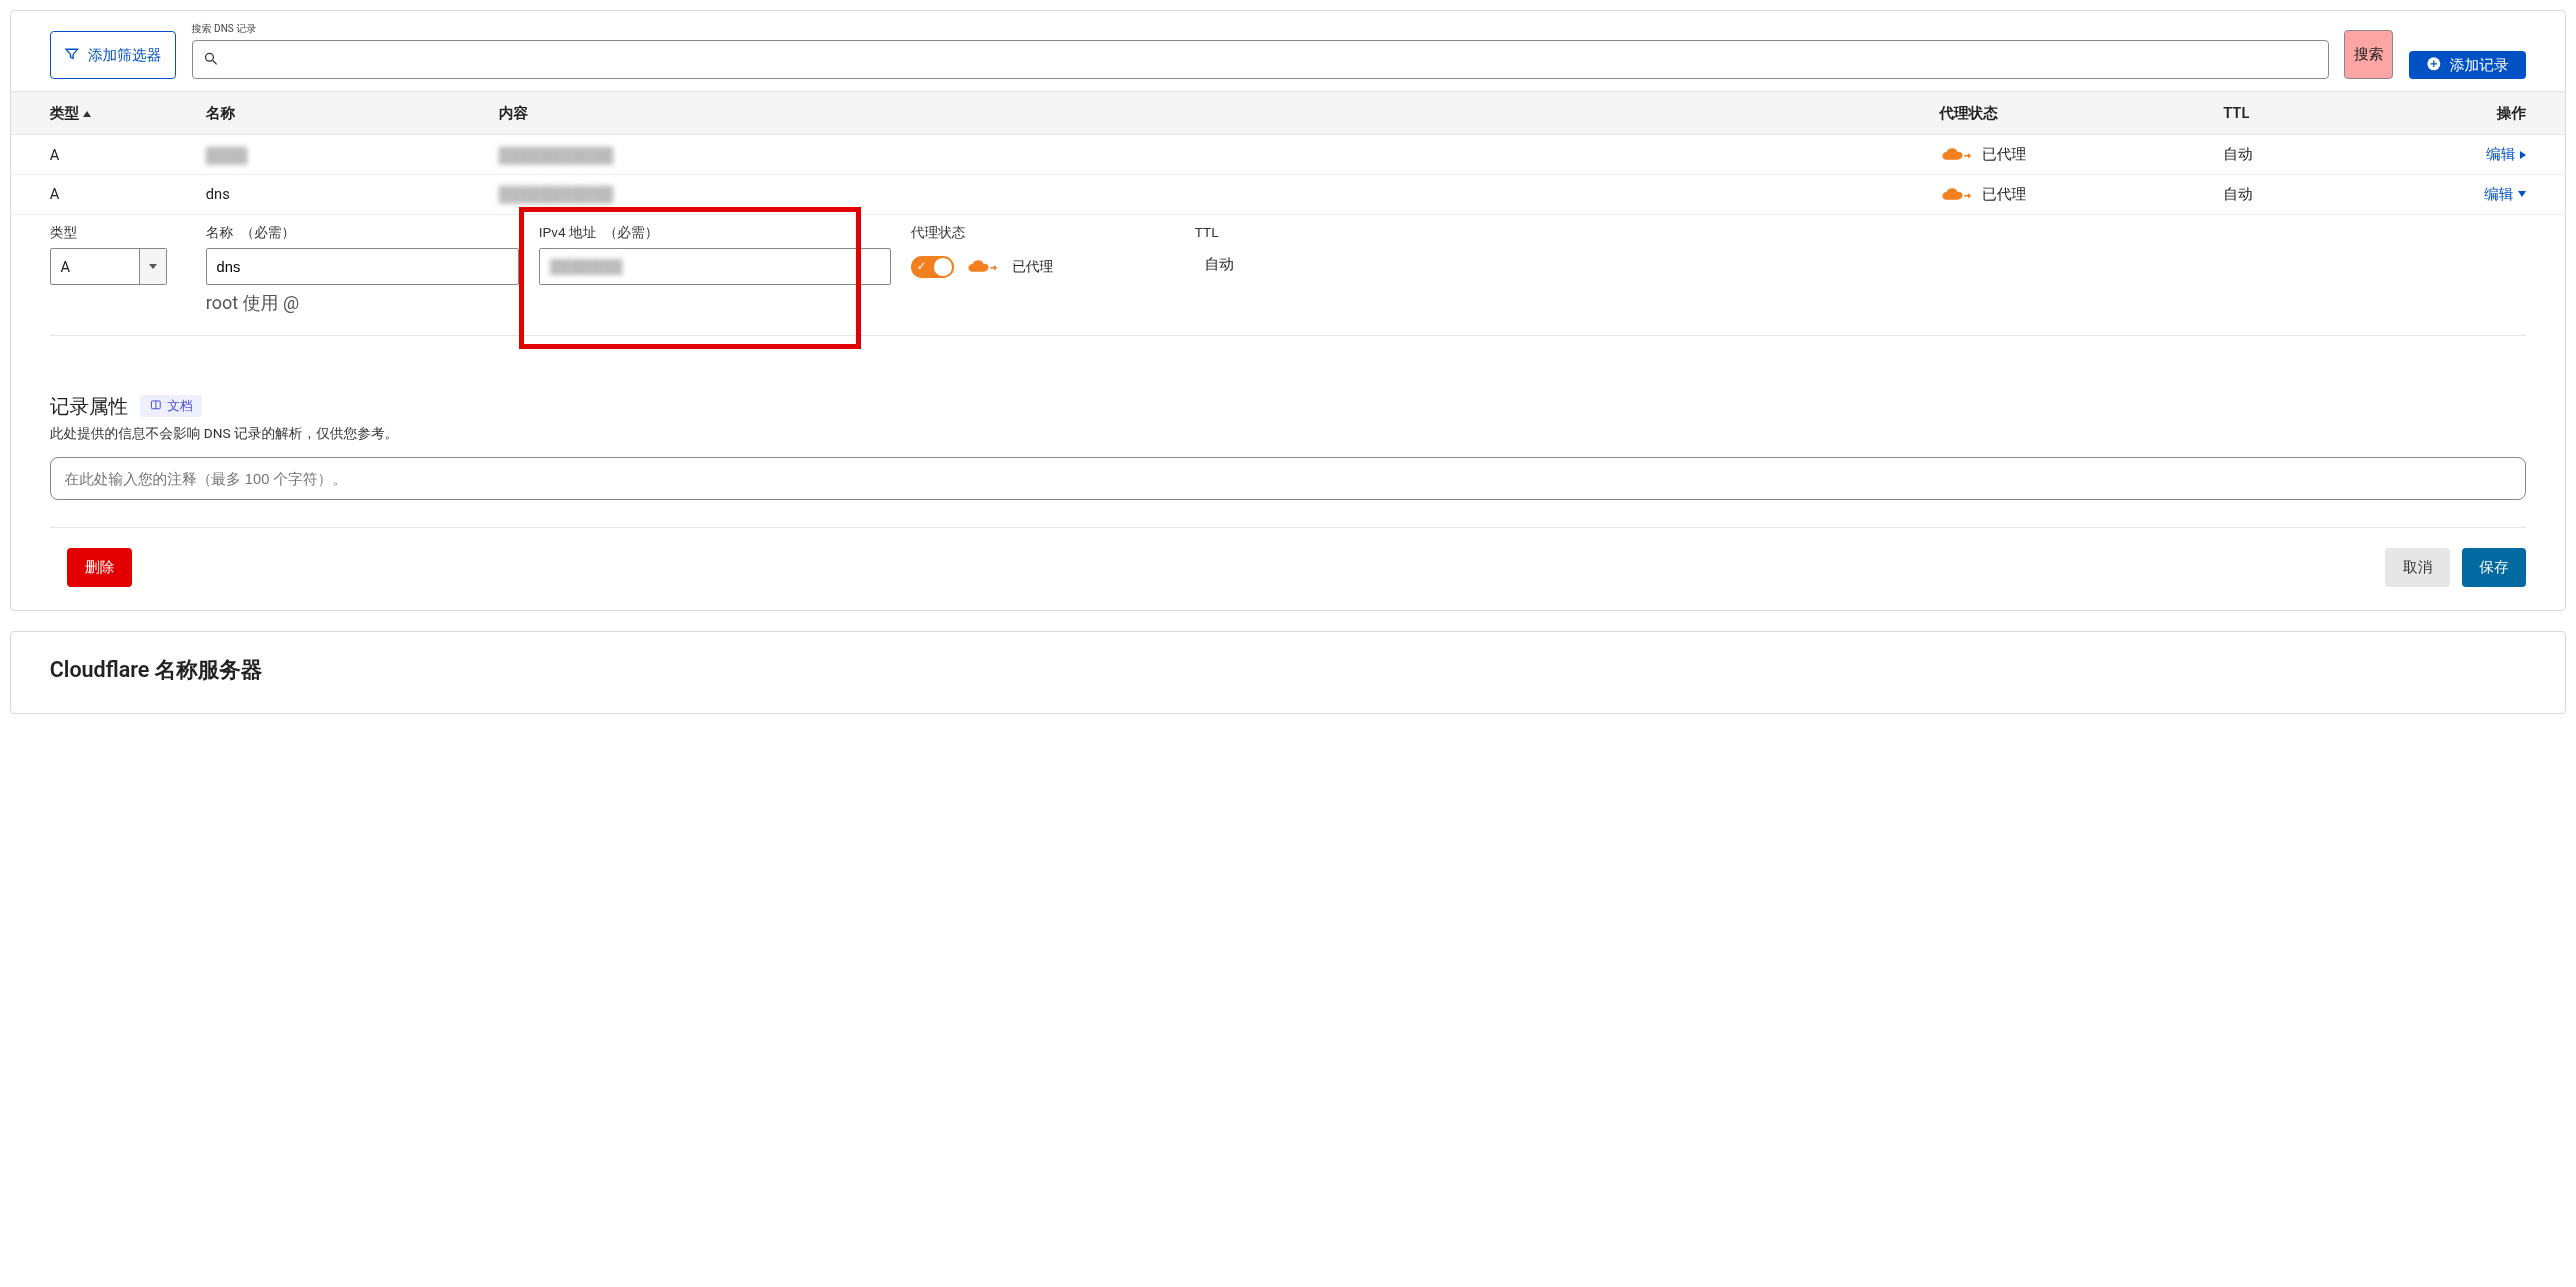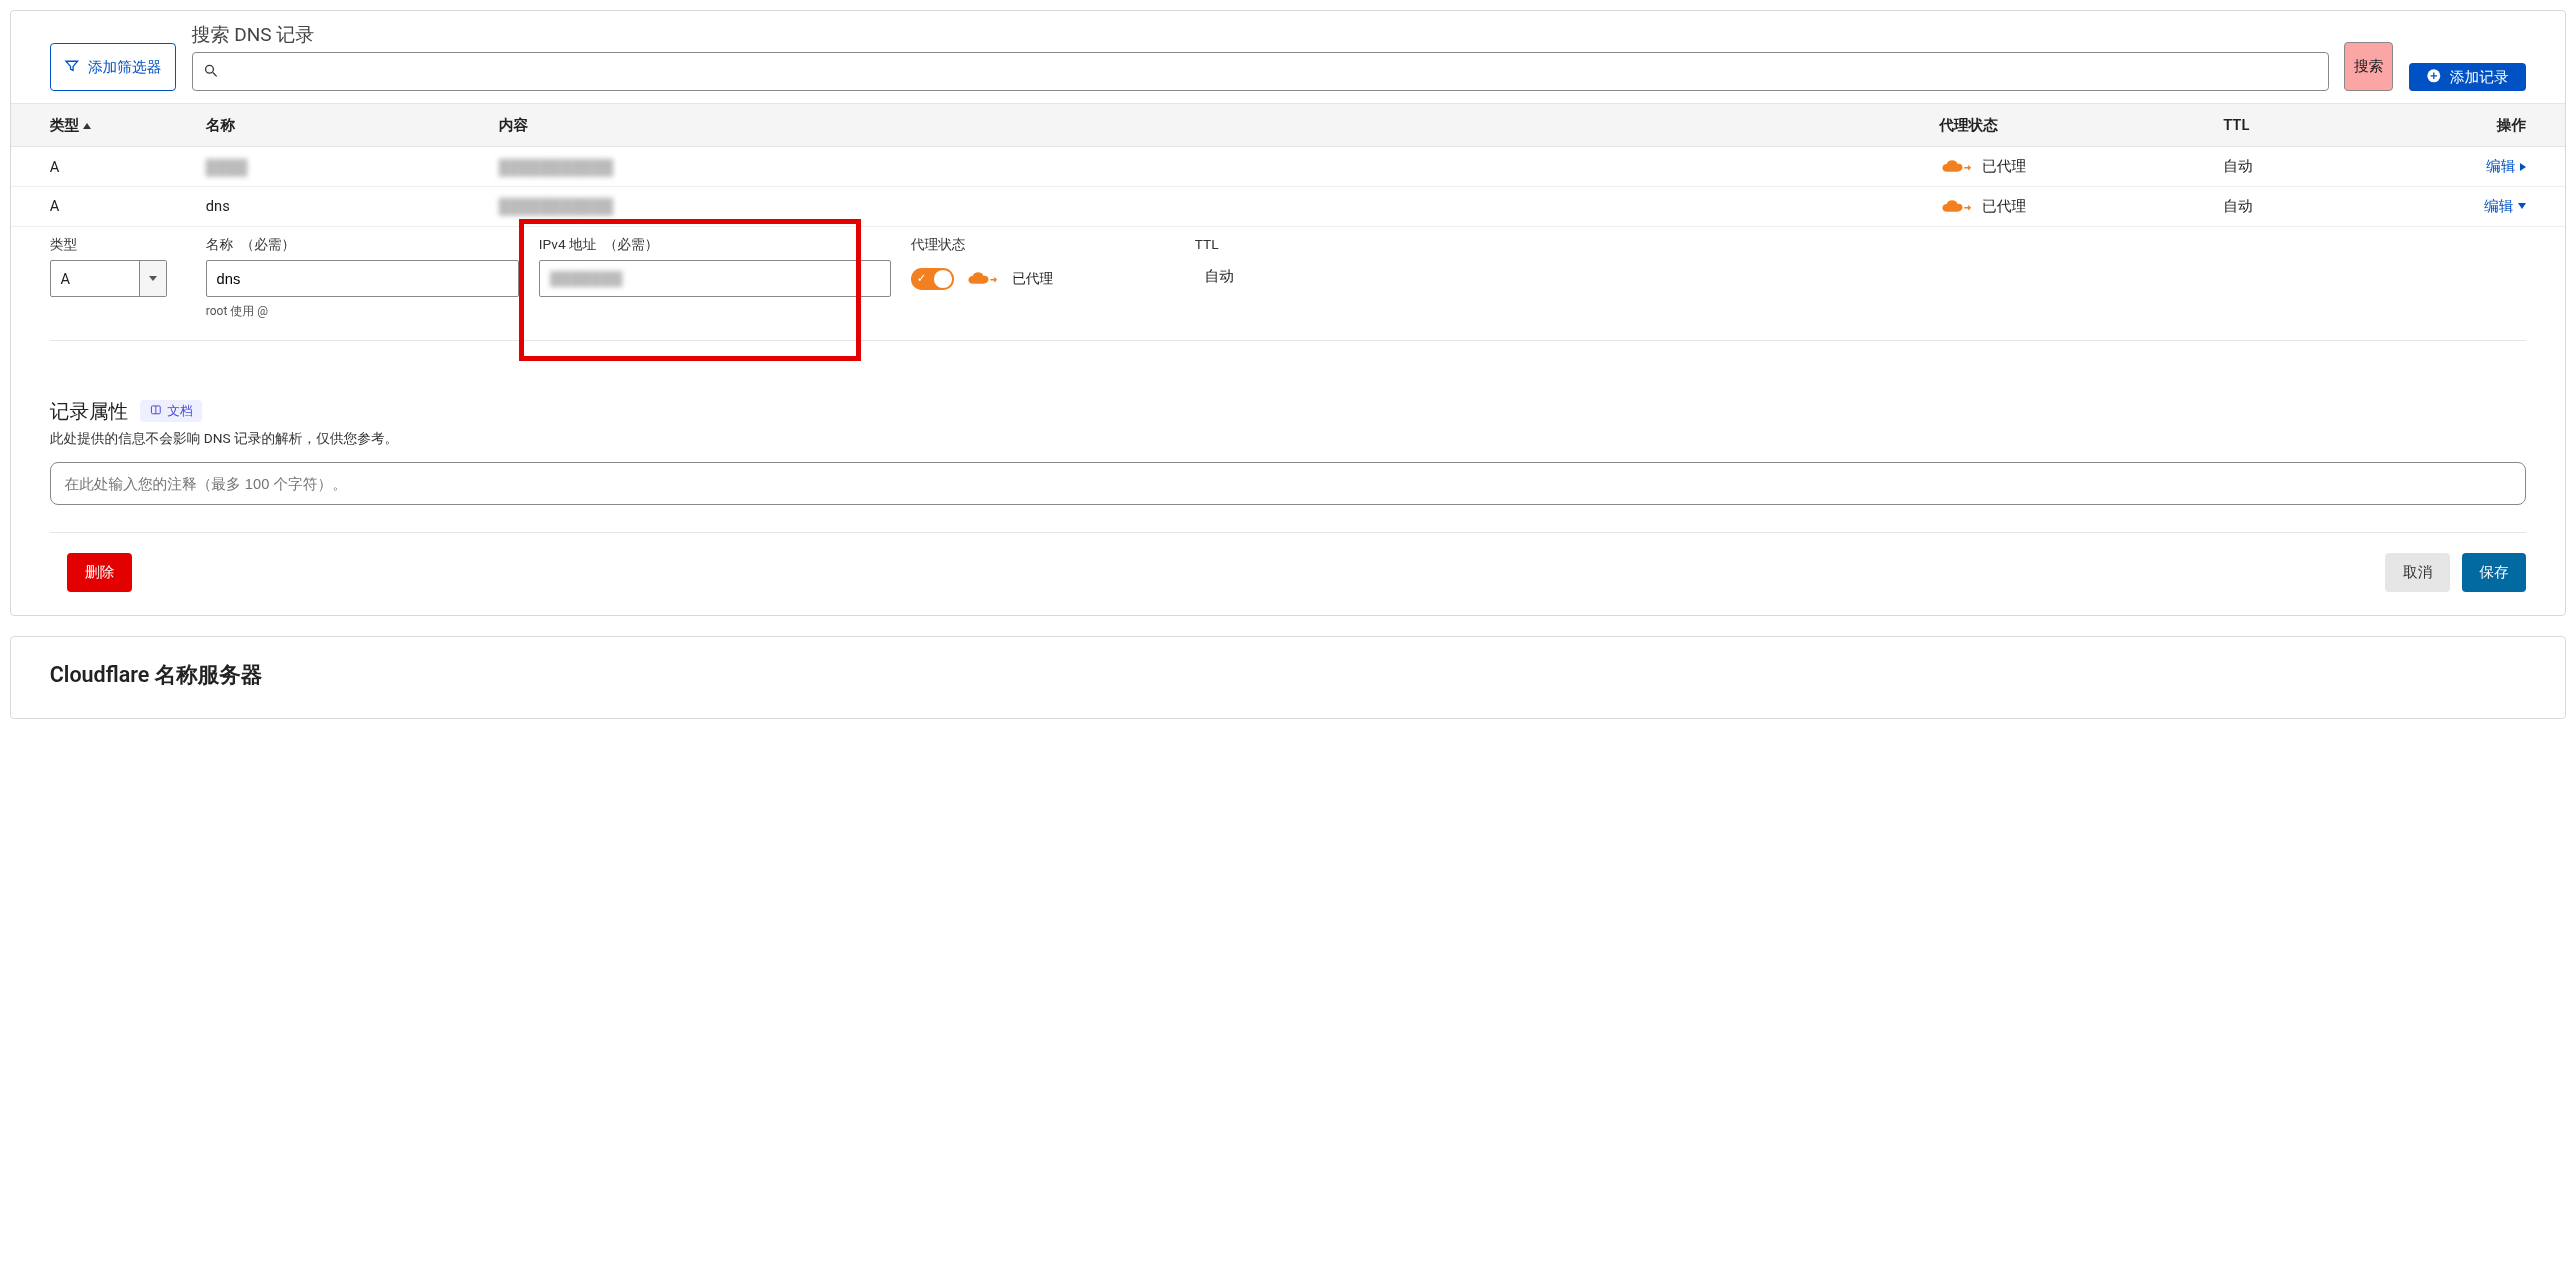--- a/index.html
+++ b/index.html
@@ -35,21 +35,21 @@
     color: #0051c3;
     font-size: 14.7px;
     cursor: pointer;
   }
   .search-block {
     flex: 1;
     display: flex;
     flex-direction: column;
   }
   .search-label {
-    font-size: 19px;
+    font-size: 10px;
     color: #444;
     margin-bottom: 3.9px;
   }
   .search-input-wrap {
     position: relative;
     width: 100%;
   }
   .search-input {
     width: 100%;
     height: 39px;
@@ -227,21 +227,21 @@
     background: #f5f5f5;
   }
   .select-caret::after {
     content: "";
     width: 0; height: 0;
     border-left: 4.9px solid transparent;
     border-right: 4.9px solid transparent;
     border-top: 5.9px solid #555;
   }
   .hint {
-    font-size: 12px;
+    font-size: 18px;
     color: #555;
     margin-top: 5.9px;
   }
   .red-box {
     position: absolute;
     border: 5.9px solid #e30000;
     top: -17.6px;
     left: -19.6px;
     width: 342px;
     height: 142px;

